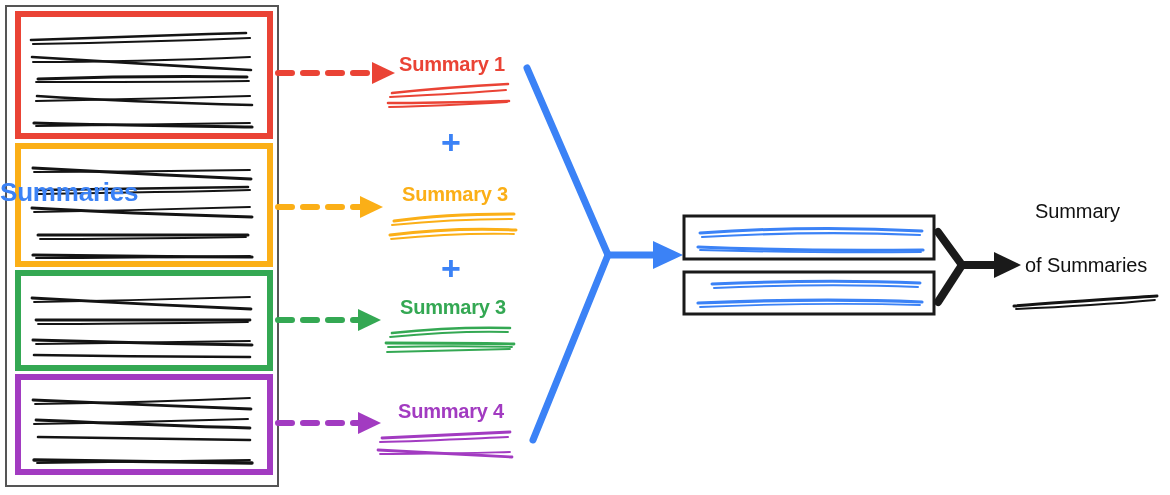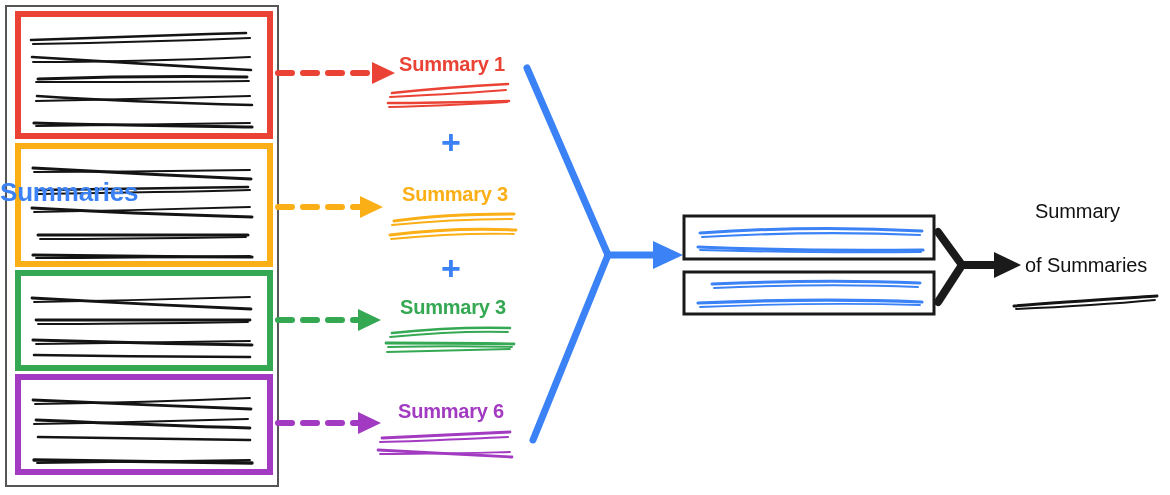--- a/index.html
+++ b/index.html
@@ -184,20 +184,20 @@
   <div class="lbl lbl-sum" style="left:399px;top:53px;color:#EA4335;">Summary 1</div>
 
   <div class="plus" style="left:441px;top:125px;">+</div>
 
   <div class="lbl lbl-sum" style="left:402px;top:183px;color:#FBAF17;">Summary 3</div>
 
   <div class="plus" style="left:441px;top:251px;">+</div>
 
   <div class="lbl lbl-sum" style="left:400px;top:296px;color:#34A853;">Summary 3</div>
 
-  <div class="lbl lbl-sum" style="left:398px;top:400px;color:#A23BC1;">Summary 6</div>
+  <div class="lbl lbl-sum" style="left:398px;top:400px;color:#A23BC1;">Summary 4</div>
 
   <div class="lbl lbl-sos" style="left:0;top:176px;width:1170px;text-align:left;box-sizing:border-box;">Summaries</div>
 
   <div class="lbl lbl-final" style="left:1035px;top:198px;">Summary</div>
   <div class="lbl lbl-final" style="left:1025px;top:252px;">of Summaries</div>
 
 </div>
 
 </body></html>

